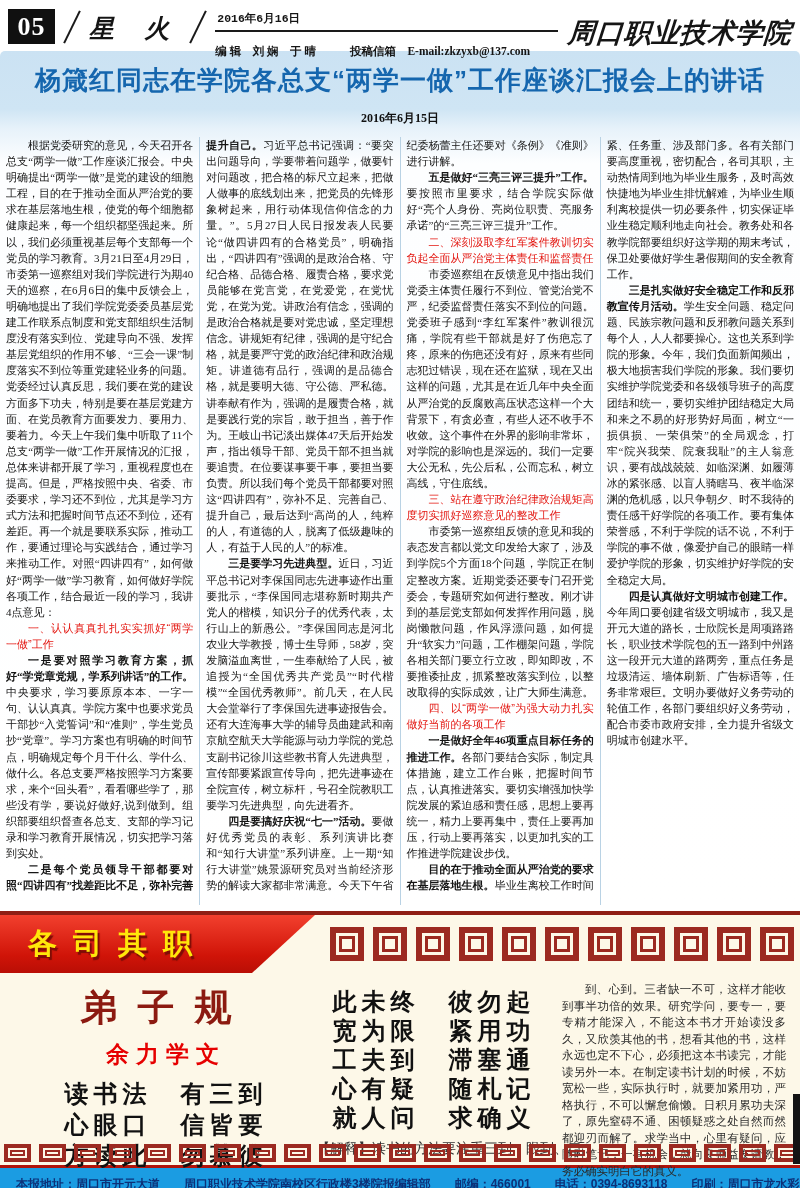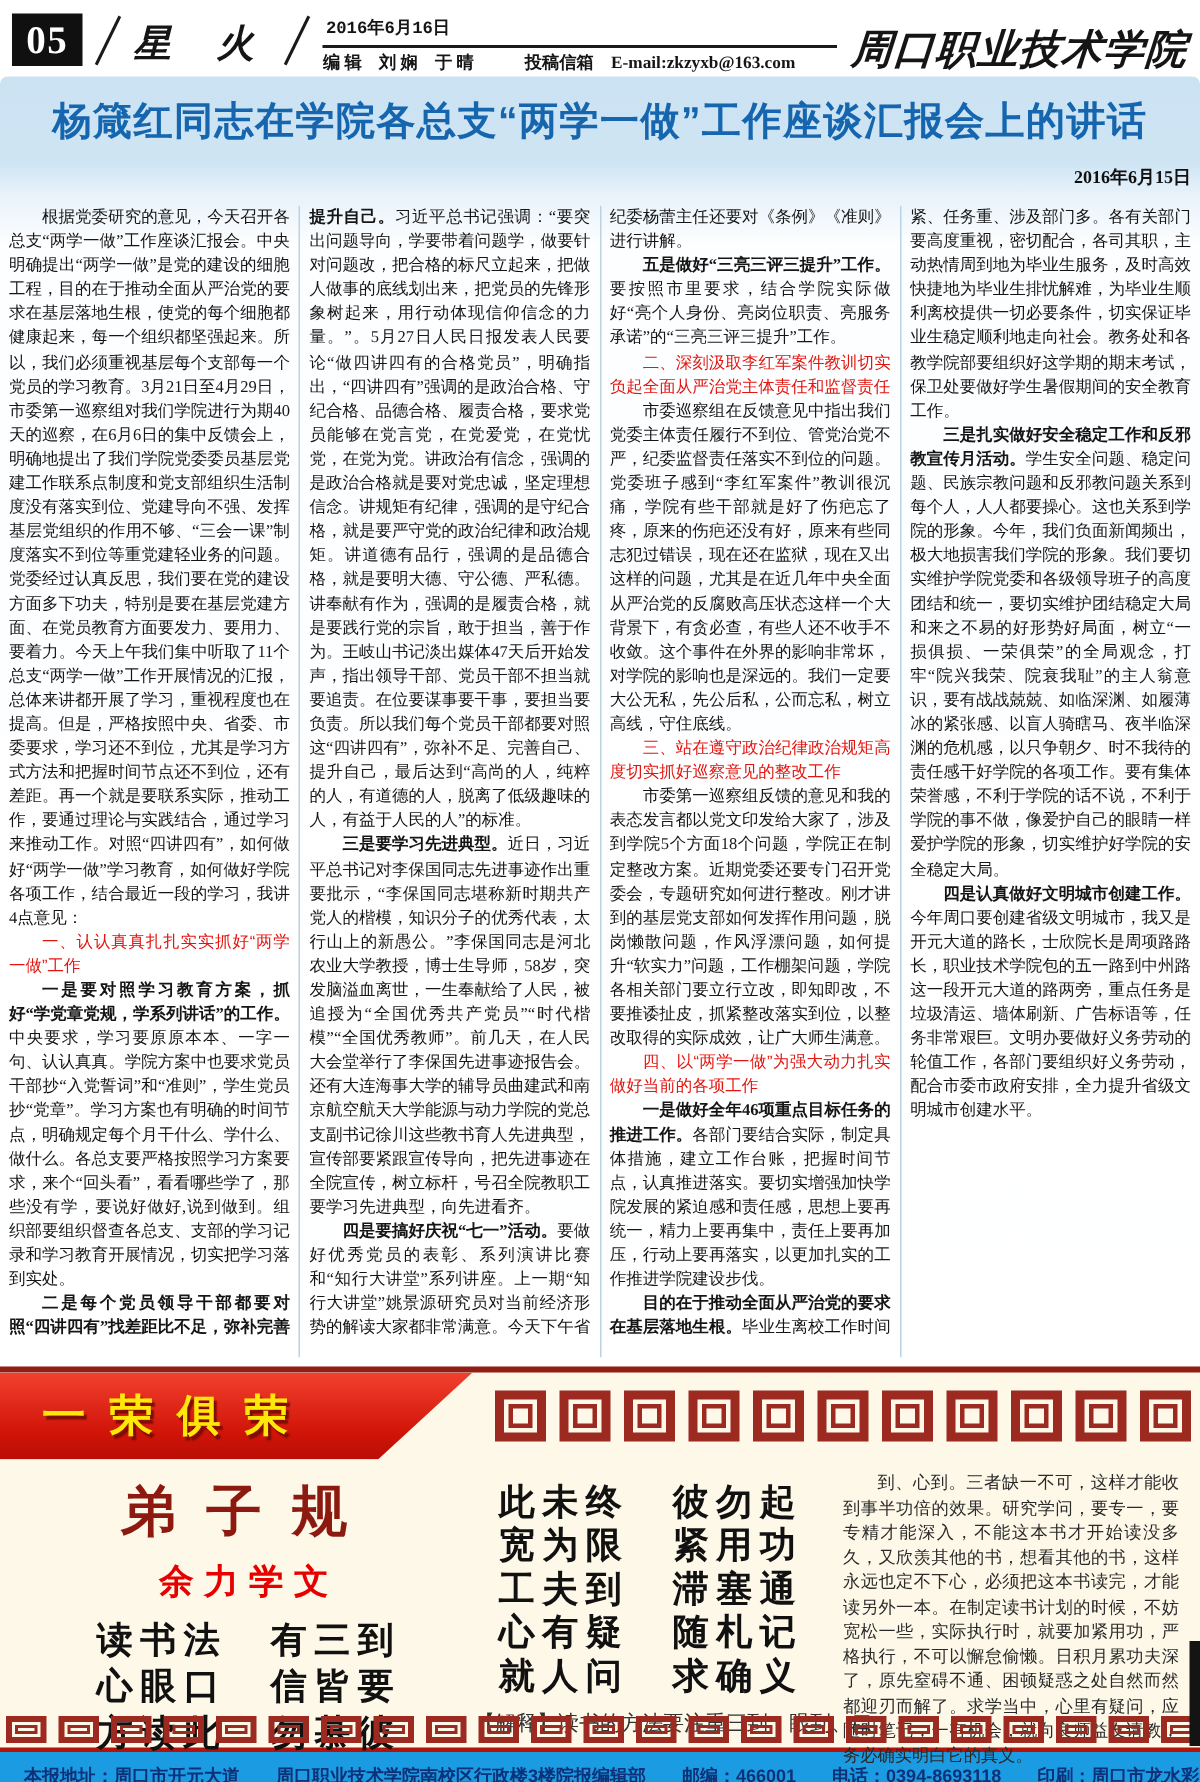--- a/index.html
+++ b/index.html
@@ -7,30 +7,30 @@
           font-family:"Liberation Serif", serif; color:#151515; }
 
   
   .header { display:flex; align-items:flex-start; padding:9px 6px 0 8px; height:46px; box-sizing:border-box; }
   .pagenum { width:47px; height:35px; background:#101010; color:#fff; font-size:26px; font-weight:bold;
              display:flex; align-items:center; justify-content:center; letter-spacing:1px; }
   .slash { width:2px; height:36px; background:#1a1a1a; transform:rotate(26deg); margin:0 16px; flex:0 0 auto; }
   .masthead { font-size:25px; font-weight:bold; font-style:italic; letter-spacing:12px; padding-top:3px; white-space:nowrap; }
   .header-mid { flex:1; min-width:0; padding-top:1px; }
   .date-row { font-size:11.5px; font-weight:bold; padding:1px 0 4px 2px; border-bottom:2px solid #1a1a1a;font-family:Liberation Mono, monospace; }
-  .info-row { display:flex; gap:34px; font-size:11.5px; font-weight:bold; padding-top:2px; white-space:nowrap; }
+  .info-row { display:flex; gap:34px; font-size:11.5px; font-weight:bold; padding-top:12px; white-space:nowrap; }
   .school { font-size:27px; font-weight:900; font-style:italic; letter-spacing:1px; white-space:nowrap;
             transform:skew(-4deg); padding:6px 2px 0 10px; }
 
   
   .article-wrap { margin:5px 0 0; border-radius:5px; padding:6px 6px 0; box-sizing:border-box;
       background:linear-gradient(180deg,#cbe2f3 0px,#cfe5f4 58px,#e7f2fa 78px,#fdfeff 112px,#ffffff 100%); }
   .main-title { text-align:center; color:#1566ae; font-size:26px; font-weight:bold; letter-spacing:1px;
                 font-family:"Liberation Sans", sans-serif; padding-top:6px; }
-  .sub-date { text-align:right; font-size:12px; font-weight:bold; color:#111; margin:12px 0 10px; }
+  .sub-date { text-align:center; font-size:12px; font-weight:bold; color:#111; margin:12px 0 10px; }
   .article { height:768px; overflow:hidden; column-count:4; column-gap:13px; column-fill:auto;
              column-rule:1px solid #b9d2e4; font-size:11px; line-height:16.1px; text-align:justify; }
   .article p { margin:0; text-indent:2em; }
   .article .lead { font-weight:bold; }
   .article .t-h { color:#e3150f; font-weight:normal; font-family:"Liberation Sans", sans-serif; }
 
   
   .banner { position:relative; margin-top:6px; height:58px; background:#fdf8e8; overflow:hidden; border-top:4px solid #8f1f15; }
   .banner-red { position:absolute; left:0; top:0; width:315px; height:100%;
       background:linear-gradient(180deg,#f2402e 0%,#d01408 70%,#b90e05 100%);
@@ -74,21 +74,21 @@
 
   <div class="header">
     <div class="pagenum">05</div>
     <div class="slash"></div>
     <div class="masthead">星 火</div>
     <div class="slash"></div>
     <div class="header-mid">
       <div class="date-row">2016年6月16日</div>
       <div class="info-row">
         <span>编 辑　刘 娴　于 晴</span>
-        <span>投稿信箱　E-mail:zkzyxb@163.com</span>
+        <span>投稿信箱　E-mail:zkzyxb@137.com</span>
       </div>
     </div>
     <div class="school">周口职业技术学院</div>
   </div>
 
   <div class="article-wrap">
     <div class="main-title">杨箴红同志在学院各总支“两学一做”工作座谈汇报会上的讲话</div>
     <div class="sub-date">2016年6月15日</div>
     <div class="article">
 
@@ -135,21 +135,21 @@
         <span class="lat-u"></span>
         <span class="lat-u"></span>
         <span class="lat-u"></span>
         <span class="lat-u"></span>
         <span class="lat-u"></span>
         <span class="lat-u"></span>
         <span class="lat-u"></span>
         <span class="lat-u"></span>
       </div>
     <div class="banner-red">
-      <span class="banner-text">一荣俱荣</span>
+      <span class="banner-text">各司其职</span>
     </div>
   </div>
 
   <div class="dizigui">
     <div class="dz-left">
       <div class="dz-title">弟子规</div>
       <div class="dz-sub">余力学文</div>
       <div class="dz-verses">
 
       <div class="verse">读书法　有三到</div>

